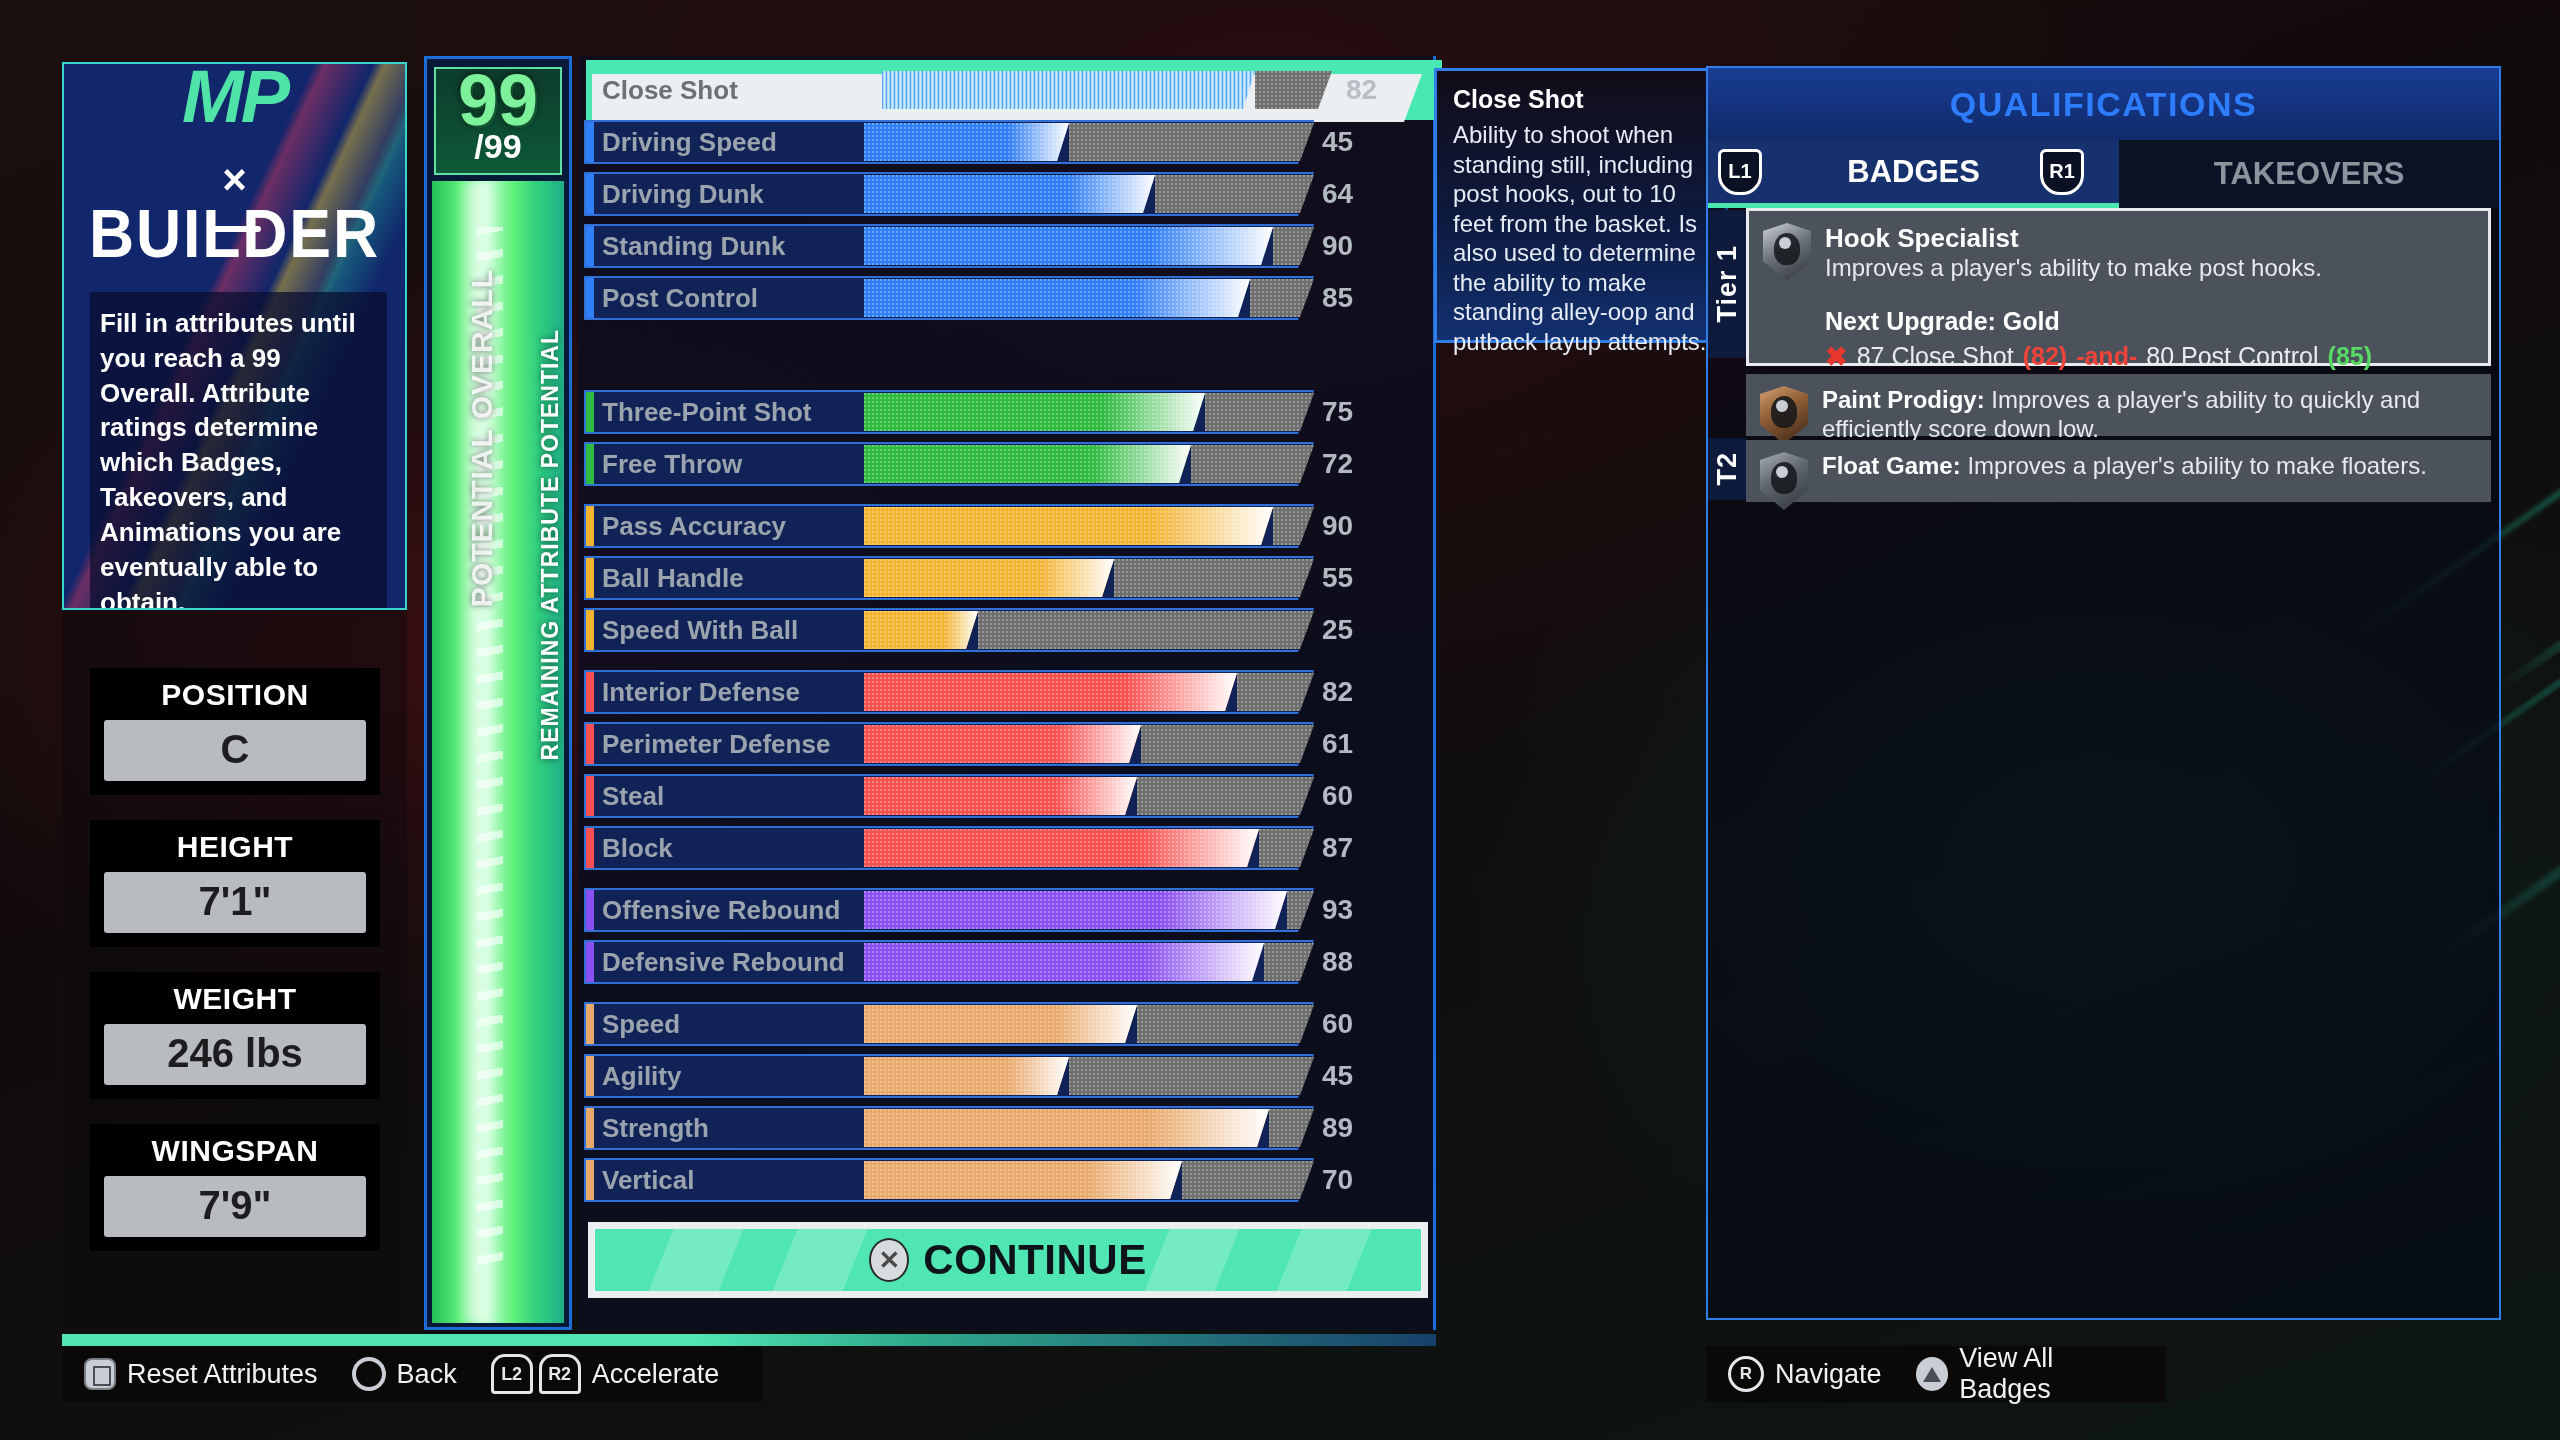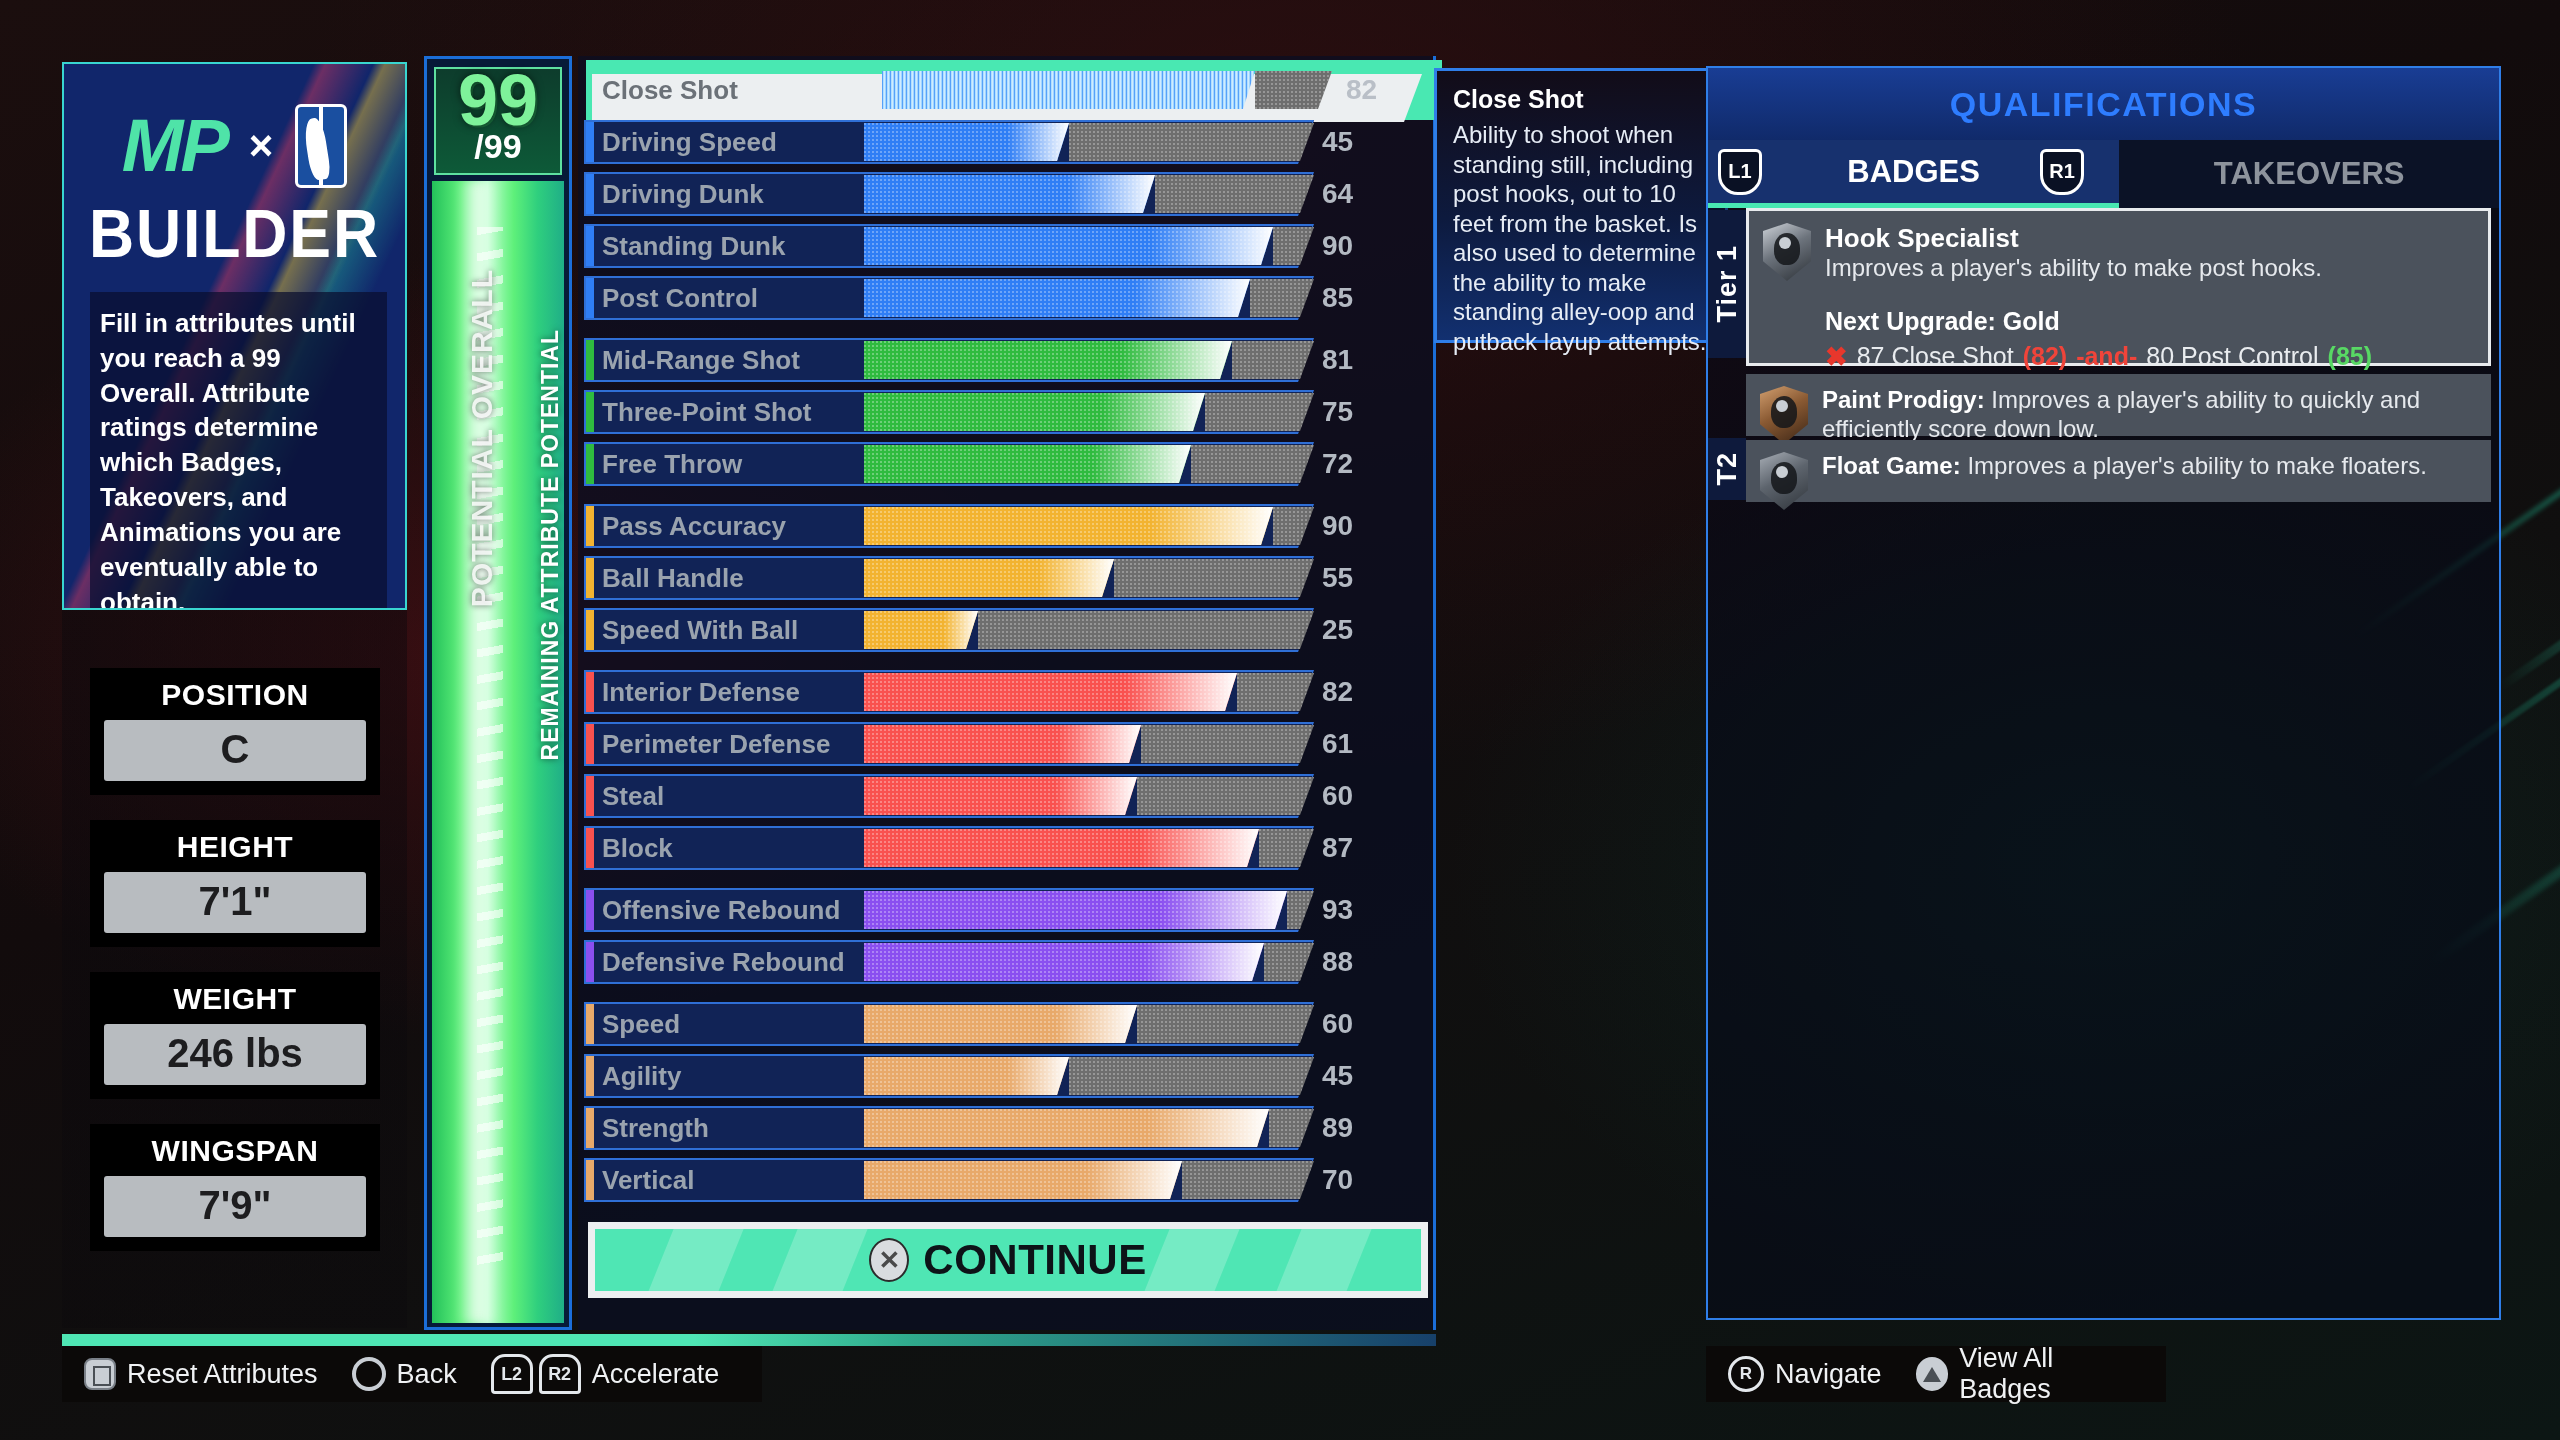--- a/index.html
+++ b/index.html
@@ -37,21 +37,21 @@
     overflow: hidden;
   }
   #brand-card .diag {
     position: absolute; inset: 0;
     background:
       linear-gradient(115deg, transparent 42%, rgba(255,60,90,.45) 44%, rgba(255,60,90,.0) 52%),
       linear-gradient(115deg, transparent 52%, rgba(255,210,40,.5) 54%, rgba(255,210,40,0) 63%),
       linear-gradient(115deg, transparent 60%, rgba(40,230,170,.35) 62%, rgba(40,230,170,0) 70%);
     opacity: .85;
   }
-  #brand-logo-row { position: relative; display: flex; align-items: center; justify-content: center; gap: 22px; margin-top: 36px; height: 92px; z-index: 2; }
+  #brand-logo-row { position: relative; display: flex; align-items: center; justify-content: center; gap: 22px; margin-top: 36px; height: 92px; z-index: 2; flex-direction: column; }
   .mp-word { font-size: 74px; font-weight: 800; font-style: italic; color: #4fe3a8; letter-spacing: -3px; line-height: 1; }
   .x-mark { color: #ffffff; font-size: 42px; font-weight: 700; }
   .nba-logo { width: 52px; height: 84px; background: #1a4fa0; border-radius: 6px; position: relative; overflow: hidden; border: 3px solid #fff; }
   .nba-logo::before { content: ""; position: absolute; left: 50%; top: 0; width: 4px; height: 100%; background: #fff; transform: translateX(-50%); }
   .nba-logo .sil { position: absolute; left: 9px; top: 11px; width: 20px; height: 62px; background: #fff; border-radius: 48% 40% 30% 36%; transform: rotate(-9deg); }
   .builder-word { position: relative; z-index: 2; text-align: center; font-size: 68px; font-weight: 800; color: #fff; letter-spacing: 2px; margin-top: 2px; font-stretch: condensed; transform: scaleX(.92); }
   #brand-desc {
     position: absolute; left: 26px; right: 18px; top: 228px; z-index: 3;
     color: #fff; font-size: 26px; font-weight: 700; line-height: 1.34;
     background: rgba(10,14,46,.72); padding: 14px 10px 18px 10px;
@@ -273,30 +273,20 @@
       <div class="attr-row" style="top: 220px;">
         <div class="attr-bar" style="width: 730px;">
           <div class="attr-shape"></div>
           <div class="attr-accent" style="background: linear-gradient(rgb(47, 126, 245), rgb(47, 126, 245));"></div>
         </div>
         <div class="attr-empty" style="left: 666px; width: 64px;"></div>
         <div class="attr-fill" style="left: 280px; width: 386px; background-color: rgb(47, 126, 245); background-image: radial-gradient(circle at 1px 1px, rgba(255, 255, 255, 0.3) 1px, transparent 1px), linear-gradient(90deg, rgb(47, 126, 245) 70%, rgb(255, 255, 255) 100%); background-size: 4px 4px, 100% 100%; clip-path: polygon(0px 0px, 100% 0px, calc(100% - 12px) 100%, 0px 100%);"></div>
         <div class="attr-label">Post Control</div>
         <div class="attr-value" style="left: 738px;">85</div>
       </div>
-      <div class="attr-row" style="top: 282px;">
-        <div class="attr-bar" style="width: 730px;">
-          <div class="attr-shape"></div>
-          <div class="attr-accent" style="background: linear-gradient(rgb(47, 187, 63), rgb(47, 187, 63));"></div>
-        </div>
-        <div class="attr-empty" style="left: 648px; width: 82px;"></div>
-        <div class="attr-fill" style="left: 280px; width: 368px; background-color: rgb(47, 187, 63); background-image: radial-gradient(circle at 1px 1px, rgba(255, 255, 255, 0.3) 1px, transparent 1px), linear-gradient(90deg, rgb(47, 187, 63) 70%, rgb(255, 255, 255) 100%); background-size: 4px 4px, 100% 100%; clip-path: polygon(0px 0px, 100% 0px, calc(100% - 12px) 100%, 0px 100%);"></div>
-        <div class="attr-label">Mid-Range Shot</div>
-        <div class="attr-value" style="left: 738px;">81</div>
-      </div>
       <div class="attr-row" style="top: 334px;">
         <div class="attr-bar" style="width: 730px;">
           <div class="attr-shape"></div>
           <div class="attr-accent" style="background: linear-gradient(rgb(47, 187, 63), rgb(47, 187, 63));"></div>
         </div>
         <div class="attr-empty" style="left: 621px; width: 109px;"></div>
         <div class="attr-fill" style="left: 280px; width: 341px; background-color: rgb(47, 187, 63); background-image: radial-gradient(circle at 1px 1px, rgba(255, 255, 255, 0.3) 1px, transparent 1px), linear-gradient(90deg, rgb(47, 187, 63) 70%, rgb(255, 255, 255) 100%); background-size: 4px 4px, 100% 100%; clip-path: polygon(0px 0px, 100% 0px, calc(100% - 12px) 100%, 0px 100%);"></div>
         <div class="attr-label">Three-Point Shot</div>
         <div class="attr-value" style="left: 738px;">75</div>
       </div>

